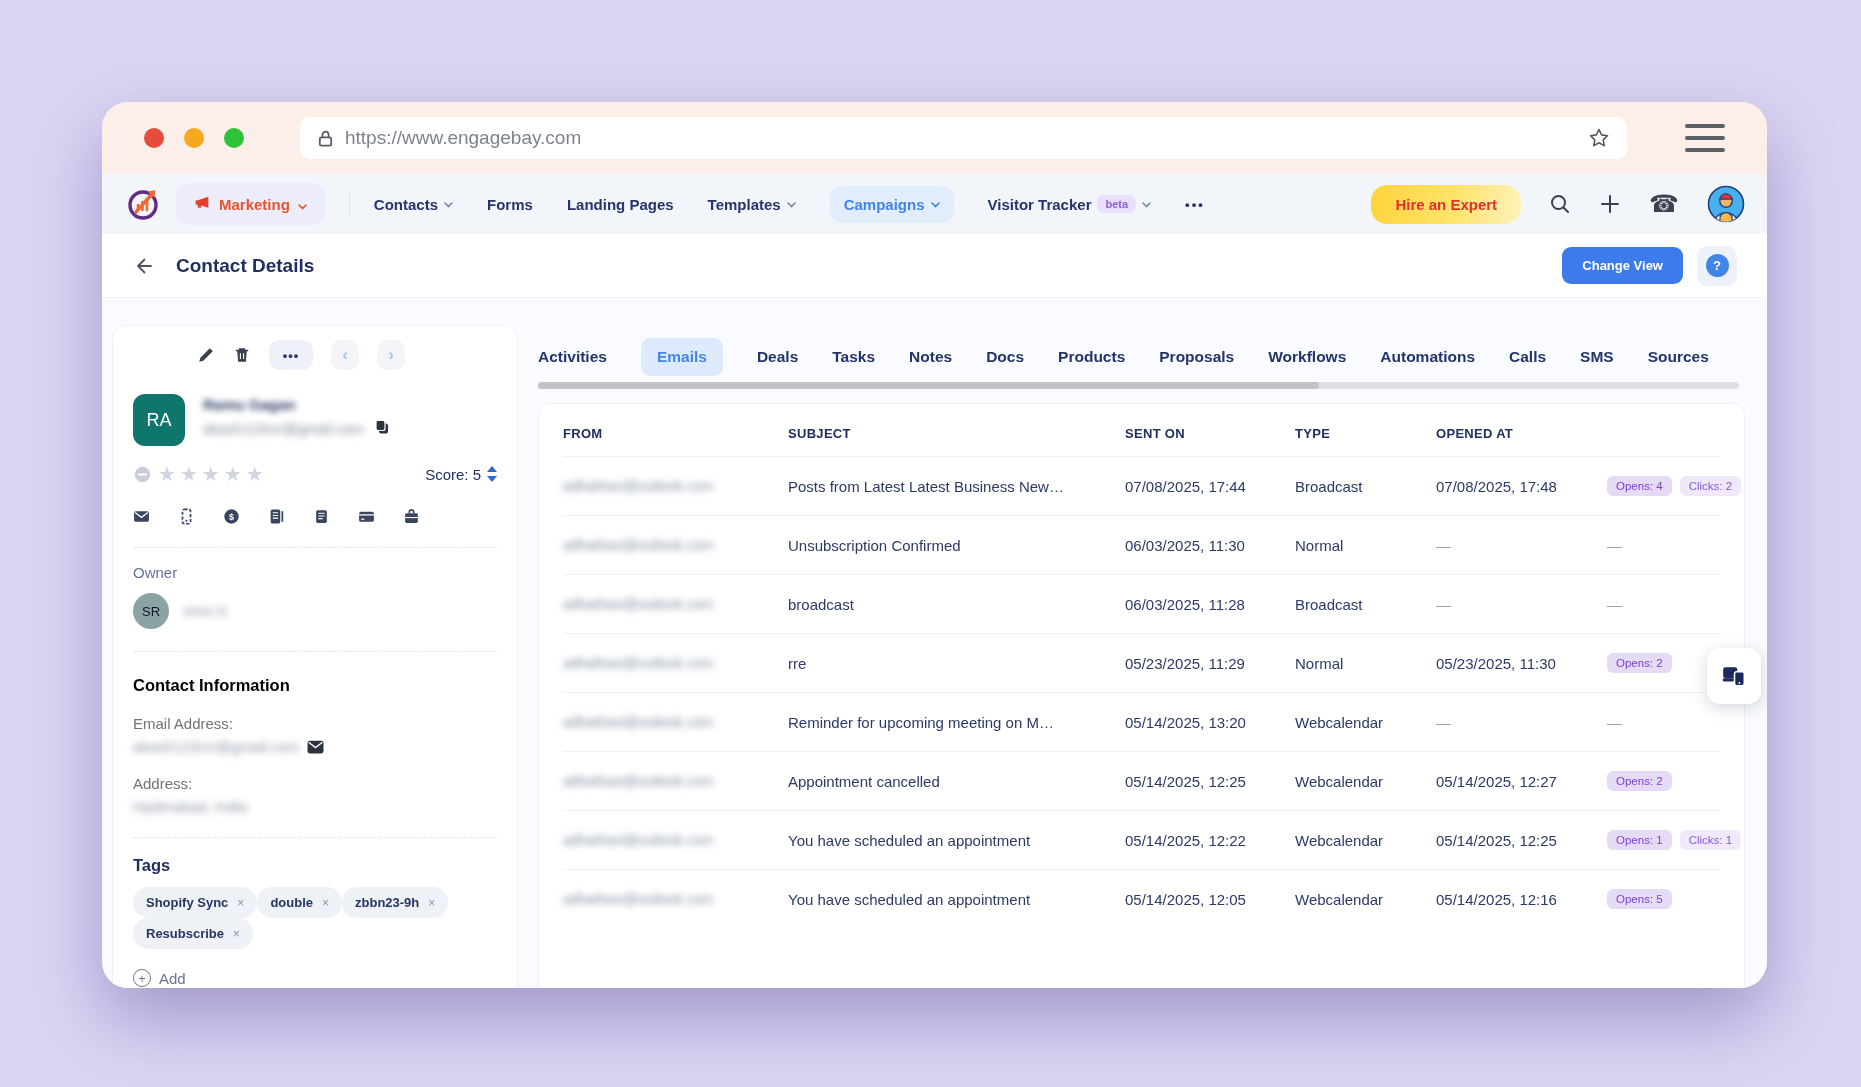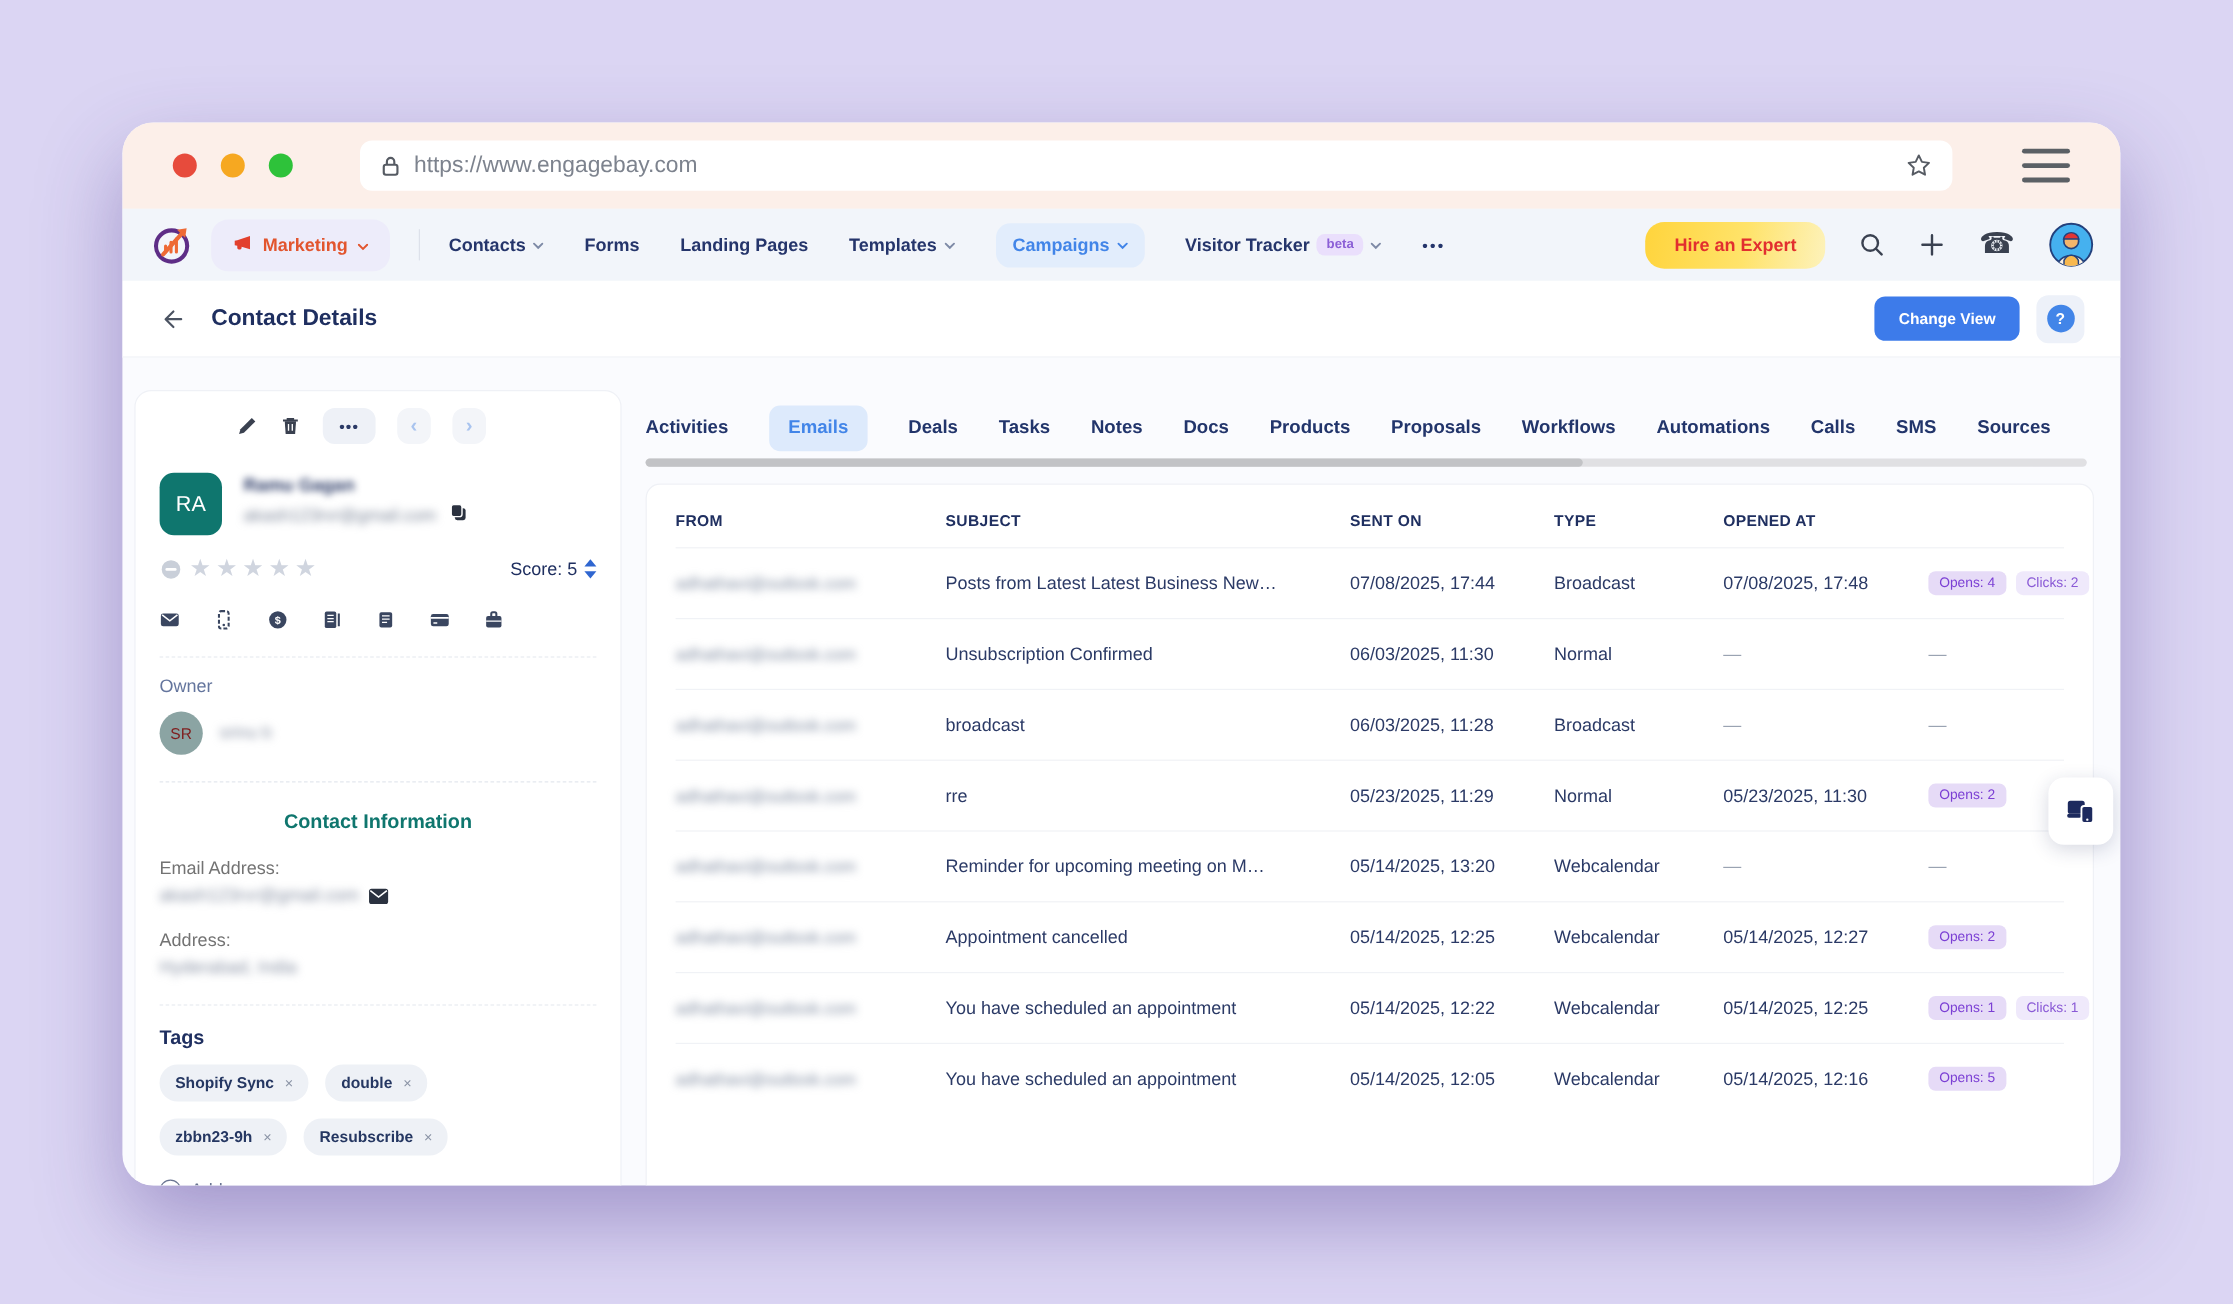--- a/index.html
+++ b/index.html
@@ -79,29 +79,29 @@
   .stars { color:#d0d5df; font-size:20px; letter-spacing:4px; line-height:1; }
   .score { margin-left:auto; color:#1f2f60; font-size:15px; display:flex; align-items:center; gap:6px; }
   .spin { display:flex; flex-direction:column; gap:4px; }
   .spin .up { width:0; height:0; border-left:5px solid transparent; border-right:5px solid transparent; border-bottom:6px solid #2f66d0; }
   .spin .dn { width:0; height:0; border-left:5px solid transparent; border-right:5px solid transparent; border-top:6px solid #2f66d0; }
   .act-icons { display:flex; gap:28px; margin-top:24px; color:#3a4660; }
   .act-icons span { display:flex; }
   .dash-hr { border:none; border-top:1px dashed #e3e7ee; margin-top:22px; }
   .owner-label { margin-top:16px; color:#64759d; font-size:15px; }
   .owner-row { display:flex; align-items:center; margin-top:12px; }
-  .sm-avatar { width:36px; height:36px; border-radius:50%; background:#8ba4a3; color:#7f1d1d; font-size:13px;
+  .sm-avatar { width:36px; height:36px; border-radius:50%; background:#8ba4a3; color:#0f172a; font-size:13px;
     display:flex; align-items:center; justify-content:center; }
   .owner-name { margin-left:14px; color:#8a93a5; font-size:14.5px; }
-  .ci-head { margin-top:24px; color:#0f766e; font-weight:bold; font-size:16.5px;text-align:center; }
+  .ci-head { margin-top:24px; color:#000000; font-weight:bold; font-size:16.5px; }
   .fld-label { margin-top:20px; color:#737373; font-size:15px; }
   .fld-val { margin-top:6px; display:flex; align-items:center; gap:8px; color:#8a93a5; font-size:15px; }
   .fld-val .env { color:#2b3240; display:flex; }
   .tags-head { margin-top:18px; color:#1f2f60; font-weight:bold; font-size:16.5px; }
-  .tags-wrap { margin-top:12px; display:flex; flex-wrap:wrap; gap:14px; width:320px; }
+  .tags-wrap { margin-top:12px; display:flex; flex-wrap:wrap; gap:0; width:320px; }
   .tag { background:#eef1f6; border-radius:15px; padding:8px 13px; font-size:13px; color:#253762; font-weight:bold;
     display:flex; align-items:center; gap:9px; }
   .tag .x { color:#8a93a5; font-weight:normal; font-size:12px; }
   .add-row { margin-top:20px; display:flex; align-items:center; gap:8px; color:#6a7592; font-size:15px; }
   .add-row .plus-c { width:18px; height:18px; border:1.5px solid #6a7592; border-radius:50%; display:flex;
     align-items:center; justify-content:center; font-size:13px; }
 
   
   .rpanel { position:absolute; left:436px; right:22px; top:0; }
   .tabs { margin-top:40px; display:flex; align-items:center; gap:34px; }

